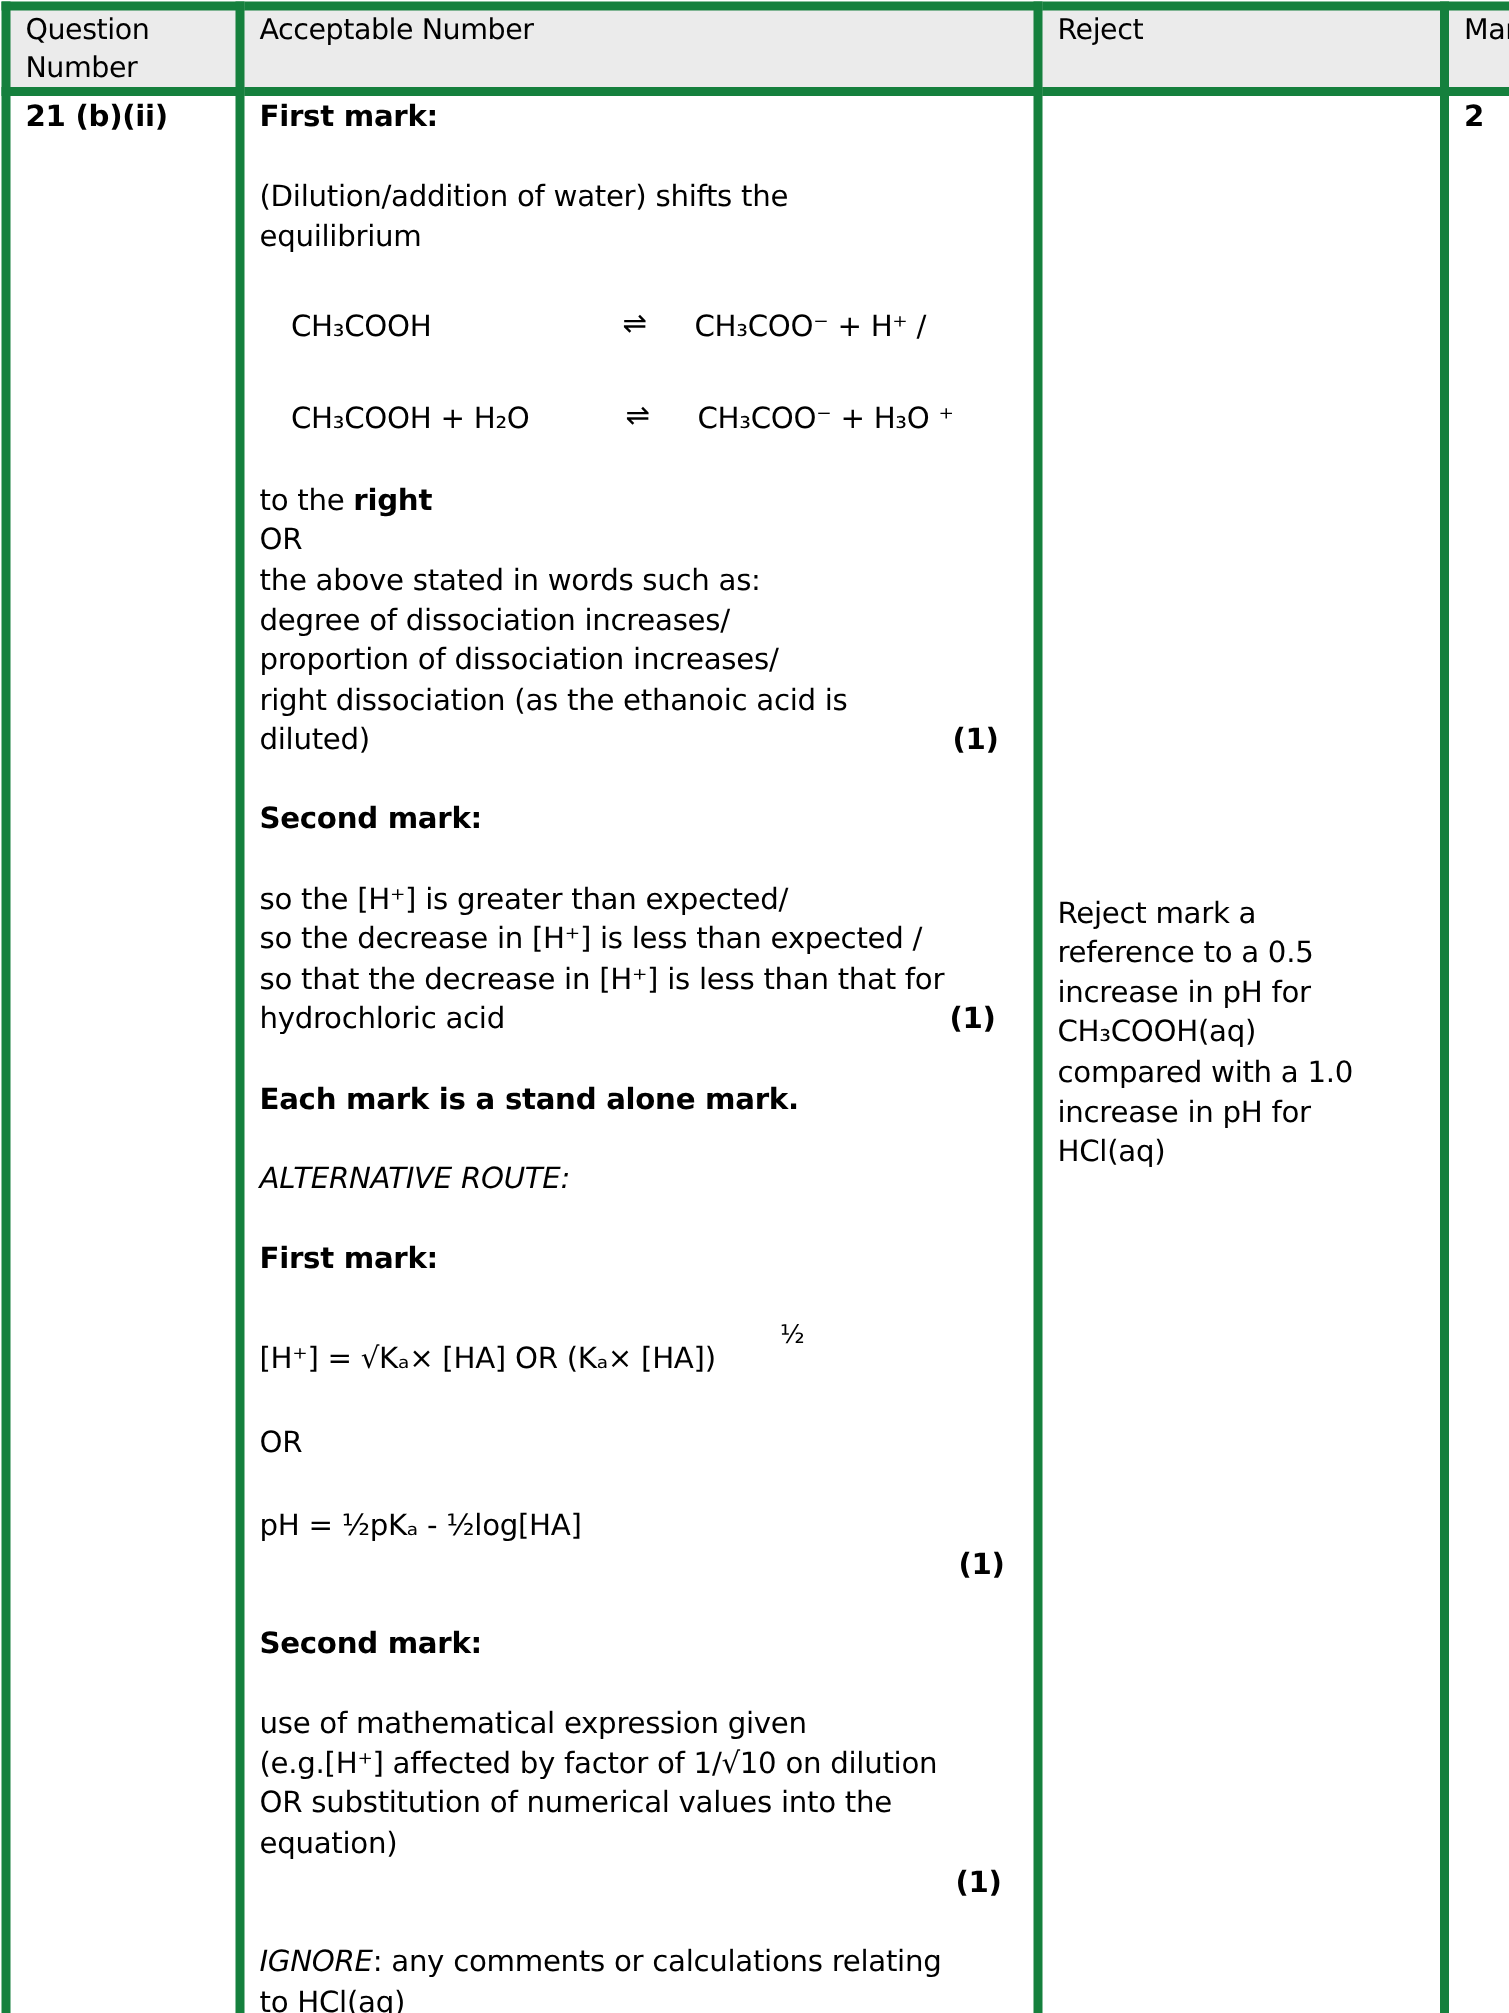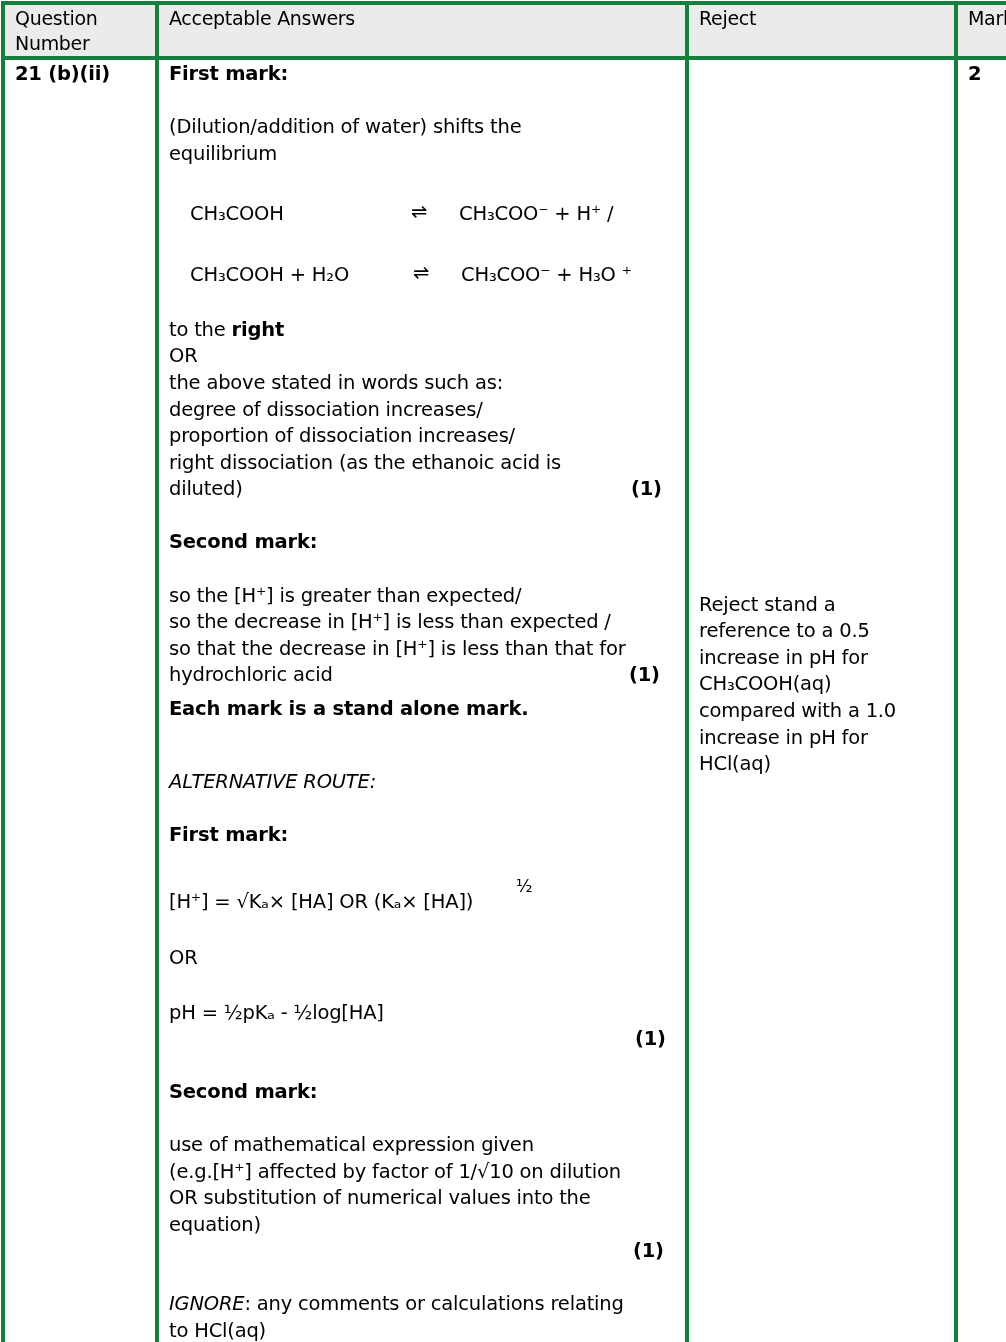--- a/index.html
+++ b/index.html
@@ -1,20 +1,20 @@
 <!DOCTYPE html>
 <html><head>
 <meta charset="utf-8">
 <style>
   html, body { margin: 0; padding: 0; background: #ffffff; }
   body { width: 1006px; height: 1342px; overflow: hidden; position: relative;
          font-family: "DejaVu Sans", sans-serif; color: #000; }
   table.ms { position: absolute; left: 1px; top: 1px; border-collapse: collapse;
              table-layout: fixed; width: 1004px; }
-  table.ms td { border: 4px solid #15803d; vertical-align: top; padding: 0; }
+  table.ms td { border: 6px solid #15803d; vertical-align: top; padding: 0; }
   .hdr td { background: #ebebeb; height: 50px; font-size: 19px; line-height: 25px;
             padding: 1px 0 0 10px !important; letter-spacing: -0.3px; }
   .col-q { width: 140px; } .col-a { width: 516px; } .col-r { width: 255px; } .col-m { width: 87px; }
   .body-row td { height: 1282px; }
   .cell { position: relative; height: 1282px; font-size: 19.5px; letter-spacing: -0.2px; }
   .t { position: absolute; left: 10px; white-space: nowrap; line-height: 26.7px; }
   .b { font-weight: bold; }
   .i { font-style: italic; }
   .mk { position: absolute; font-weight: bold; }
   .eq span { position: absolute; white-space: nowrap; }
@@ -22,21 +22,21 @@
 </head>
 <body>
 
 <table class="ms">
   <tbody>
       <tr class="hdr">
     <td class="col-q">
       <div>Question</div>
       <div>Number</div>
     </td>
-    <td class="col-a">Acceptable Answers</td>
+    <td class="col-a">Acceptable Number</td>
     <td class="col-r">Reject</td>
     <td class="col-m">Mark</td>
   </tr>
   <tr class="body-row">
     <td>
       <div class="cell">
         <span class="t b" style="top:1px;">21 (b)(ii)</span>
       </div>
     </td>
     <td>
@@ -65,21 +65,21 @@
         <span class="t" style="top:416px;">diluted)</span>
         <span class="mk" style="left:472px; top:416px; line-height:26.7px;">(1)</span>
 
         <span class="t b" style="top:469px;">Second mark:</span>
         <span class="t" style="top:523px;">so the [H⁺] is greater than expected/</span>
         <span class="t" style="top:549px;">so the decrease in [H⁺] is less than expected /</span>
         <span class="t" style="top:576px;">so that the decrease in [H⁺] is less than that for</span>
         <span class="t" style="top:602px;">hydrochloric acid</span>
         <span class="mk" style="left:470px; top:602px; line-height:26.7px;">(1)</span>
 
-        <span class="t b" style="top:636px;">Each mark is a stand alone mark.</span>
+        <span class="t b" style="top:656px;">Each mark is a stand alone mark.</span>
         <span class="t i" style="top:709px;">ALTERNATIVE ROUTE:</span>
         <span class="t b" style="top:762px;">First mark:</span>
 
         <span class="t" style="top:829px;">[H⁺]  =  √Kₐ× [HA]   OR  (Kₐ× [HA])</span>
         <span class="t" style="left:357px; top:813px; font-size:17px;">½</span>
         <span class="t" style="top:885px;">OR</span>
         <span class="t" style="top:940px;">pH   =  ½pKₐ - ½log[HA]</span>
         <span class="mk" style="left:476px; top:966px; line-height:26.7px;">(1)</span>
 
         <span class="t b" style="top:1019px;">Second mark:</span>
@@ -88,21 +88,21 @@
         <span class="t" style="top:1125px;">OR substitution of numerical values into the</span>
         <span class="t" style="top:1152px;">equation)</span>
         <span class="mk" style="left:474px; top:1178px; line-height:26.7px;">(1)</span>
 
         <span class="t" style="top:1231px;"><span class="i">IGNORE</span><span>: any comments or calculations relating</span></span>
         <span class="t" style="top:1258px;">to HCl(aq)</span>
       </div>
     </td>
     <td>
       <div class="cell">
-        <span class="t" style="top:532px;">Reject stand a</span>
+        <span class="t" style="top:532px;">Reject mark a</span>
         <span class="t" style="top:558px;">reference to a 0.5</span>
         <span class="t" style="top:585px;">increase in pH for</span>
         <span class="t" style="top:611px;text-align:center;">CH₃COOH(aq)</span>
         <span class="t" style="top:638px;">compared with a 1.0</span>
         <span class="t" style="top:665px;">increase in pH for</span>
         <span class="t" style="top:691px;">HCl(aq)</span>
       </div>
     </td>
     <td>
       <div class="cell">

